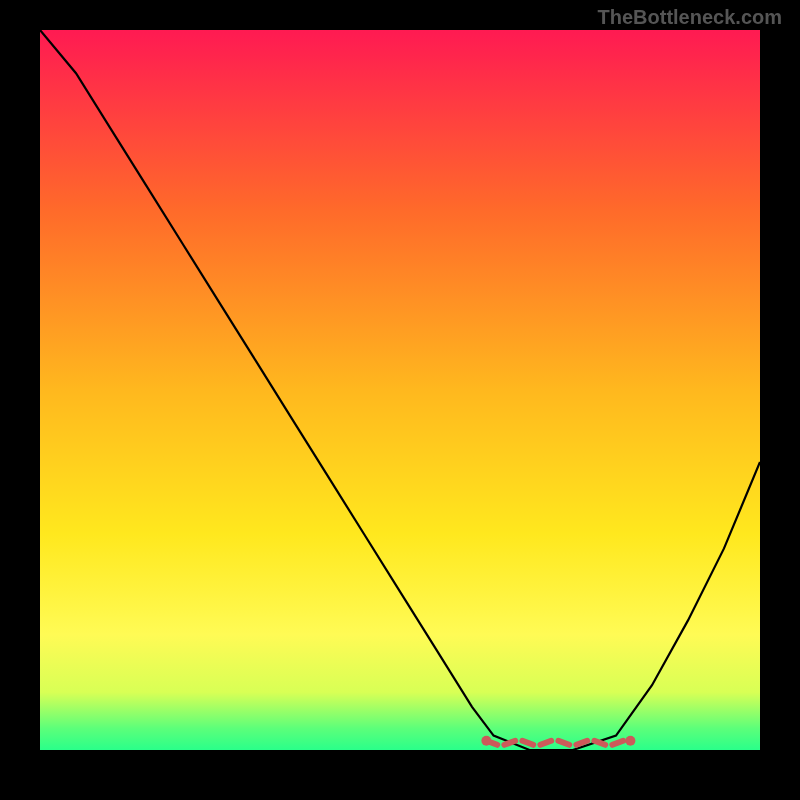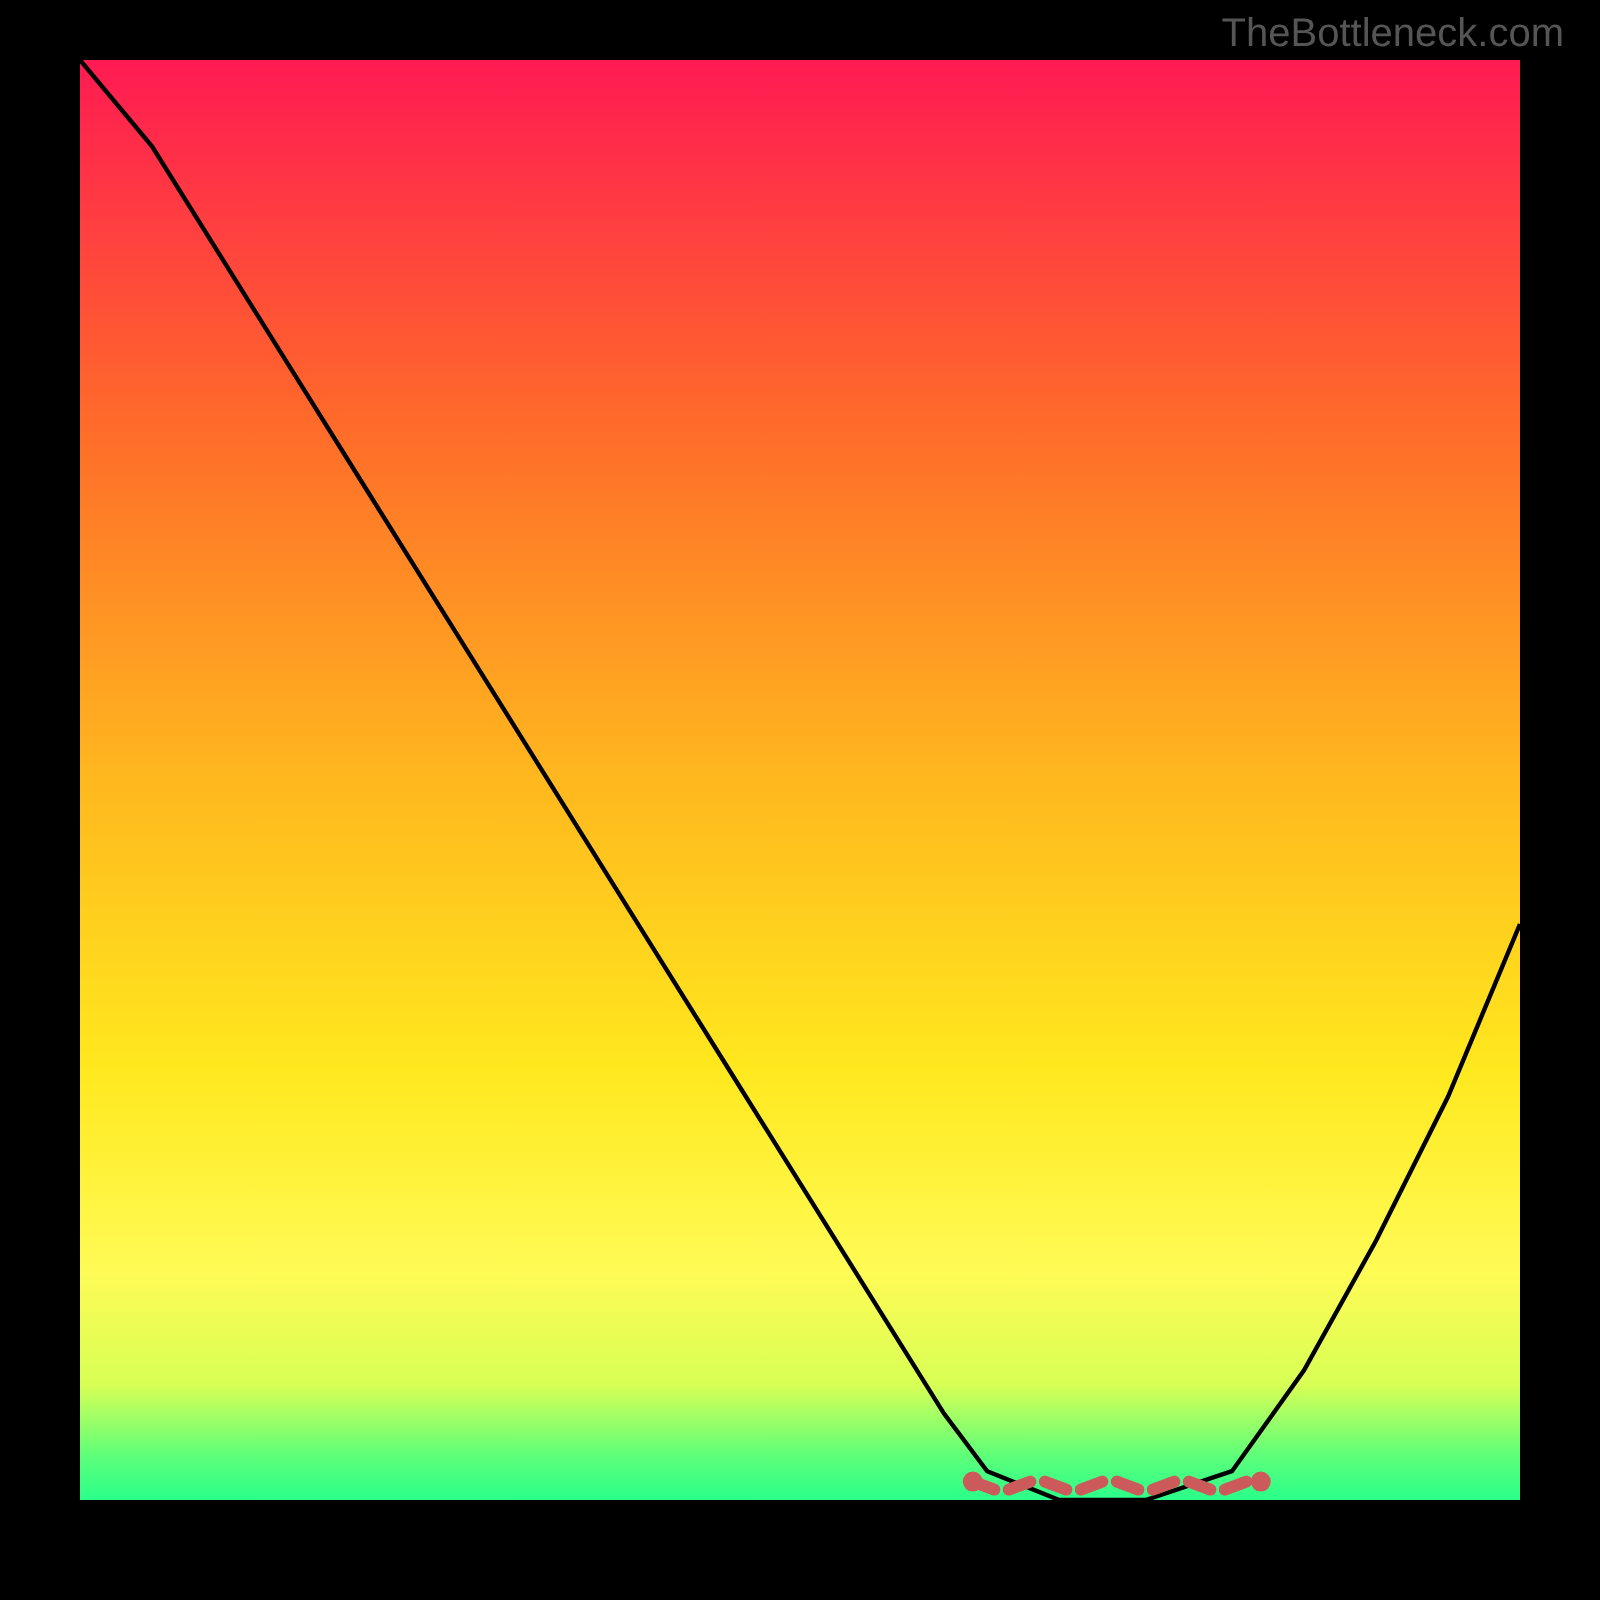--- a/index.html
+++ b/index.html
@@ -10,21 +10,21 @@
     height: 800px;
     position: relative;
     font-family: Arial, sans-serif;
   }
   .watermark {
     position: absolute;
     top: 6px;
     right: 18px;
     color: #555;
     font-size: 20px;
-    font-weight: normal;
+    font-weight: bold;
     z-index: 10;
   }
   .plot-frame {
     position: absolute;
     left: 40px;
     top: 30px;
     width: 720px;
     height: 720px;
     background: #000;
   }

